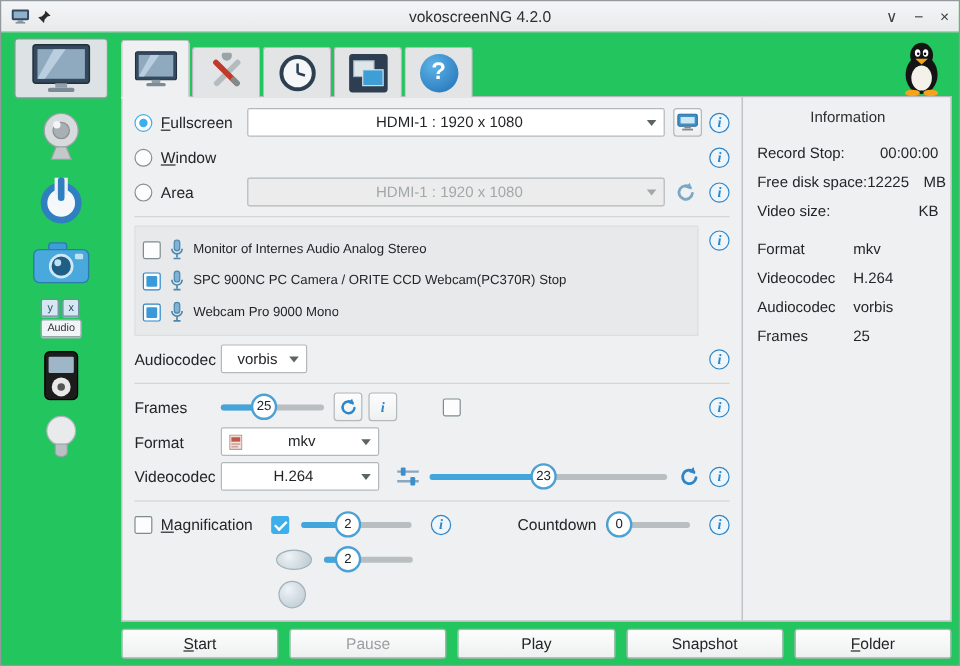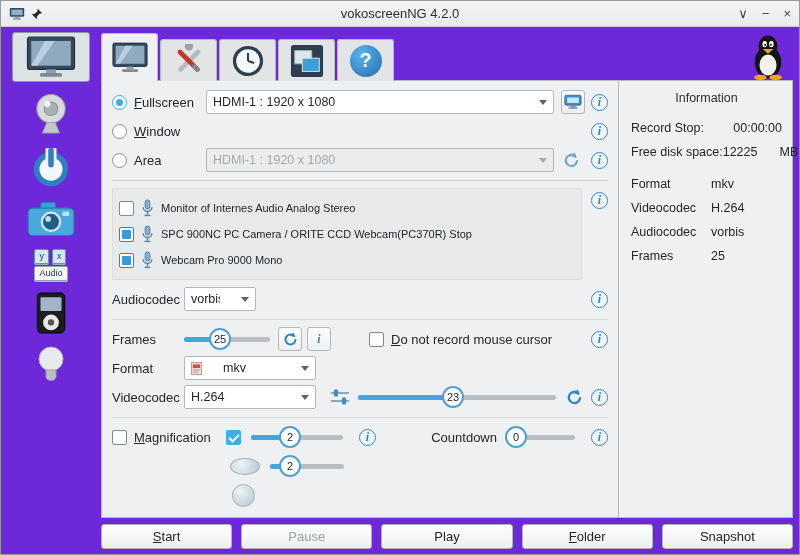--- a/index.html
+++ b/index.html
@@ -1,18 +1,18 @@
 <!DOCTYPE html>
 <html><head>
 <meta charset="utf-8">
 <style>
   * { box-sizing: border-box; margin: 0; padding: 0; }
   html,body { width:800px; height:555px; overflow:hidden;
     font-family:"Liberation Sans","DejaVu Sans",sans-serif; font-size:13px; color:#232629; }
-  .window { width:800px; height:555px; background:#6d28d9; border:1px solid #93999c;
+  .window { width:800px; height:555px; background:#22c55e; border:1px solid #93999c;
     display:flex; flex-direction:column; }
 
   
   .titlebar { height:26px; background:linear-gradient(#f4f5f6,#e9eaeb); border-bottom:1px solid #c9cccd;
     display:flex; align-items:center; padding:0 8px; flex:0 0 auto; position:relative; }
   .tb-left { display:flex; align-items:center; gap:6px; }
   .tb-title { position:absolute; left:0; right:0; text-align:center; font-size:13px; color:#2b2e30; pointer-events:none; }
   .tb-controls { margin-left:auto; display:flex; gap:14px; font-size:13px; color:#3b3f42; z-index:1; }
   .tb-controls span { cursor:default; line-height:1; }
 
@@ -46,21 +46,21 @@
   .radio.sel { border-color:#3daee9; }
   .radio.sel::after { content:""; position:absolute; inset:3px; border-radius:50%; background:#3daee9; }
   .cb { width:15px; height:15px; border:1px solid #7f8c8d; border-radius:2px; background:#fdfdfd;
     position:relative; flex:0 0 auto; }
   .cb.on { border-color:#2e86c8; }
   .cb.on::after { content:""; position:absolute; inset:2px; background:#3a9ad9; border-radius:1px; }
   .cb.tick { background:#3daee9; border-color:#3daee9; }
   .cb.tick::after { content:""; position:absolute; left:4px; top:1px; width:4px; height:8px;
     border:solid #fff; border-width:0 2px 2px 0; transform:rotate(45deg); }
   .combo { height:24px; background:#fff; border:1px solid #b4b8ba; border-radius:2px;
-    display:flex; align-items:center; padding:0 6px; gap:21px; }
+    display:flex; align-items:center; padding:0 6px; gap:3px;text-align:center; }
   .combo .ctext { flex:1; white-space:nowrap; overflow:hidden; font-size:12.5px; }
   .arrow { width:0; height:0; border-left:4px solid transparent; border-right:4px solid transparent;
     border-top:5px solid #5c6366; flex:0 0 auto; }
   .combo.disabled { background:#ececed; color:#a2a7aa; }
   .combo.disabled .arrow { border-top-color:#a2a7aa; }
   .info { width:17px; height:17px; border:1px solid #2e86c8; border-radius:50%; color:#2e86c8;
     background:#eef6fc; font:italic bold 12px "Liberation Serif","DejaVu Serif",serif;
     display:flex; align-items:center; justify-content:center; flex:0 0 auto; }
   .tbtn { width:24px; height:24px; border:1px solid #b4b8ba; border-radius:3px;
     background:linear-gradient(#fdfdfd,#eef0f0); display:flex; align-items:center; justify-content:center; flex:0 0 auto; }
@@ -96,21 +96,21 @@
   
   .help-circle { width:32px; height:32px; border-radius:50%;
     background:radial-gradient(circle at 35% 30%, #5db3e6, #1f6fb5); color:#fff;
     font-weight:bold; font-size:20px; display:flex; align-items:center; justify-content:center; }
 
   
   .info-panel { width:174px; flex:0 0 auto; border-left:1px solid #b6babc; padding:10px 10px 0 12px;
     font-size:12.5px; }
   .ip-title { text-align:center; margin-bottom:16px; color:#2b2e30; }
   .ip-row { display:flex; justify-content:space-between; margin-bottom:10px; white-space:nowrap; }
-  .ip-val { display:flex; gap:22px; }
+  .ip-val { display:flex; gap:12px; }
   .ip-gap { height:8px; }
   .ip-row2 { display:flex; margin-bottom:10px; }
   .ip-row2 .ip-l { width:80px; flex:0 0 auto; }
 
   
   .footer { display:flex; gap:9px; margin-top:6px; flex:0 0 auto; padding-bottom:1px;align-items:flex-end; }
   .fbtn { flex:1; height:25px; border:1px solid #b0b4b6; border-radius:3px;
     background:linear-gradient(#fdfdfd,#eef0f0); font-size:13px; color:#232629; display:block;
     font-family:inherit; }
   .fbtn.disabled { color:#9aa0a3; }
@@ -396,21 +396,20 @@
             <span class="tbtn" style="margin-left:8px">
               <svg width="15" height="15" viewBox="0 0 16 16">
                 <path d="M13.2 8.6 a5.3 5.3 0 1 1 -1.6 -4.5" fill="none" stroke="#2e86c8" stroke-width="2.2" stroke-linecap="round"></path>
                 <path d="M11.2 0.2 L12.6 5.6 L7.4 4.0 Z" fill="#2e86c8"></path>
               </svg>
             </span>
             <span class="tbtn" style="margin-left:5px">
               <span class="info" style="border:none;background:none;width:auto;height:auto">i</span>
             </span>
             <span class="cb" style="margin-left:38px"></span>
-            <span class="u" style="margin-left:7px">Do not record mouse cursor</span>
             <span class="info ml-auto">i</span>
           </div>
 
           <div class="row">
             <span class="label68">Format</span>
             <div class="combo" style="width:132px">
               <span>
                 <svg width="11" height="13" viewBox="0 0 12 14">
                   <rect x="0.5" y="0.5" width="11" height="13" fill="#f3e0dc" stroke="#b98f86"></rect>
                   <rect x="2" y="2.5" width="8" height="4" fill="#c0574b"></rect>
@@ -500,20 +499,24 @@
             <span>Record Stop:</span>
             <span>00:00:00</span>
           </div>
           <div class="ip-row">
             <span>Free disk space:</span>
             <span class="ip-val">
               <span>12225</span>
               <span>MB</span>
             </span>
           </div>
+          <div class="ip-row">
+            <span>Video size:</span>
+            <span>KB</span>
+          </div>
           <div class="ip-gap"></div>
           <div class="ip-row2">
             <span class="ip-l">Format</span>
             <span>mkv</span>
           </div>
           <div class="ip-row2">
             <span class="ip-l">Videocodec</span>
             <span>H.264</span>
           </div>
           <div class="ip-row2">
@@ -525,19 +528,19 @@
             <span>25</span>
           </div>
         </div>
 
       </div>
 
       <div class="footer">
         <button class="fbtn mn">Start</button>
         <button class="fbtn disabled">Pause</button>
         <button class="fbtn">Play</button>
+        <button class="fbtn">Snapshot</button>
         <button class="fbtn mn">Folder</button>
-        <button class="fbtn">Snapshot</button>
       </div>
 
     </div>
   </div>
 </div>
 
 </body></html>

